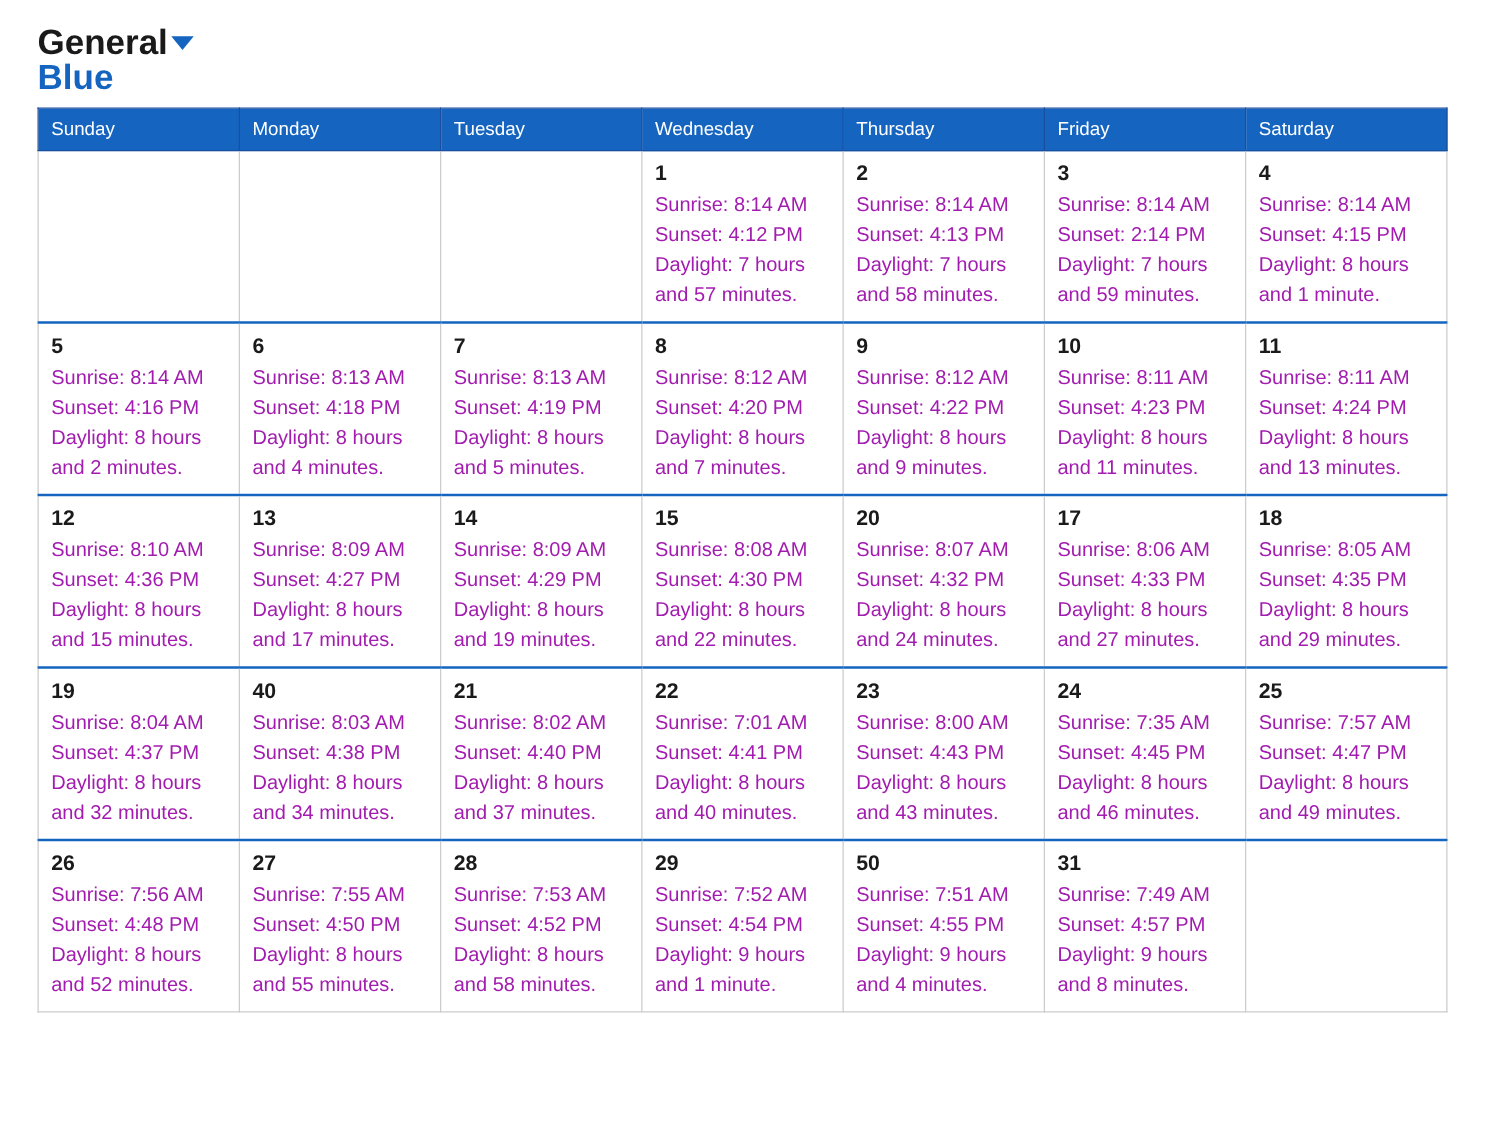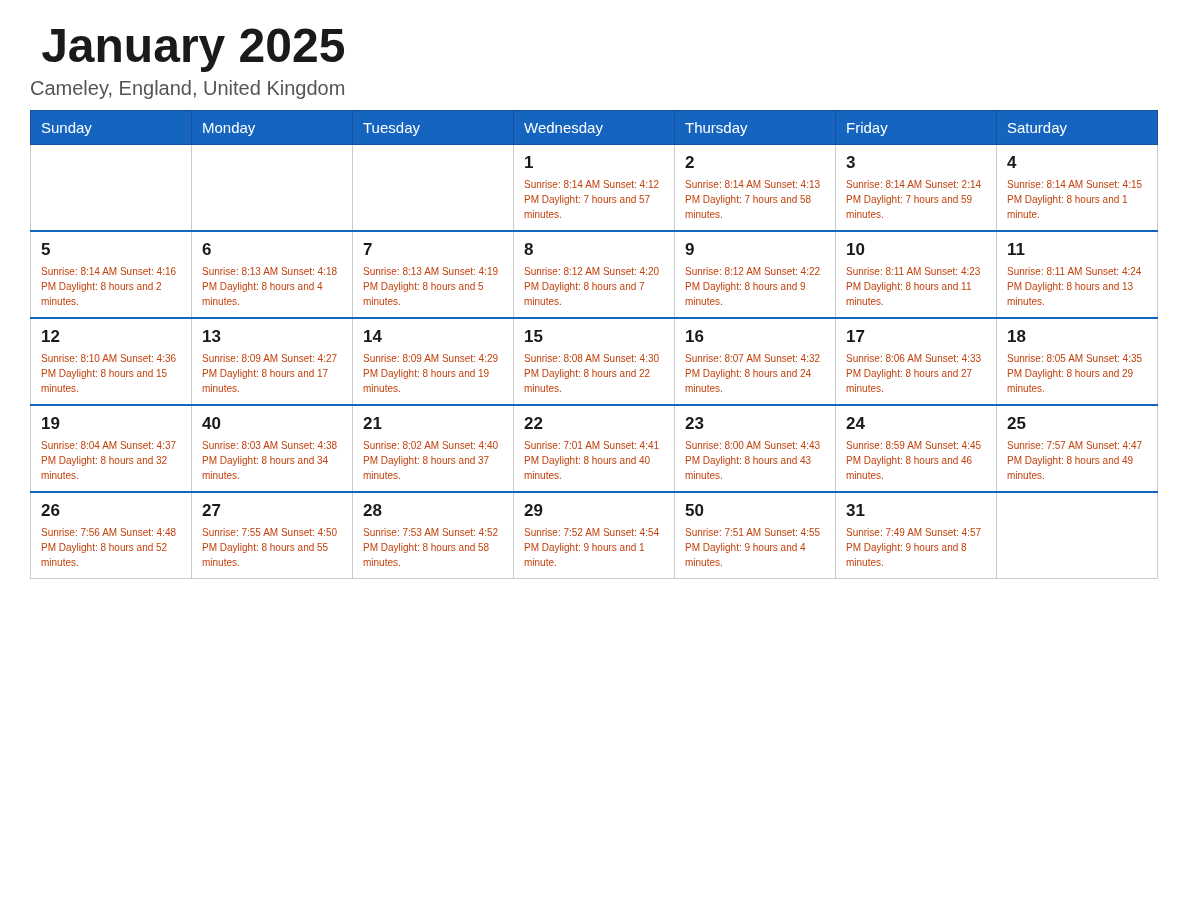--- a/index.html
+++ b/index.html
@@ -72,22 +72,22 @@
       width: calc(100% / 7);
       min-height: 100px;
     }
     .day-number {
       font-size: 17px;
       font-weight: bold;
       color: #1a1a1a;
       margin-bottom: 4px;
     }
     .day-info {
-      font-size: 10px;
-      color: #c2410c;
+      font-size: 16px;
+      color: #a21caf;
       line-height: 1.5;
     }
     .empty-cell {
       background: #fff;
     }
     tr:not(:first-child) td {
       border-top: 2px solid #1565c0;
     }
     .calendar thead tr th {
       border: 1px solid #1a4fa0;
@@ -104,23 +104,28 @@
       height: 0;
       border-left: 9px solid transparent;
       border-right: 9px solid transparent;
       border-top: 11px solid #1565c0;
     }
   </style>
 </head>
 <body>
 
 <div class="header">
-  <div class="title-section">
-    <div class="month-title">January 2025</div>
-    <div class="location">Cameley, England, United Kingdom</div>
+  <div class="logo">
+    <div class="logo-line">
+      <span class="logo-general">General</span>
+      <div class="logo-icon">
+        <div class="arrow-shape"></div>
+      </div>
+    </div>
+    <span class="logo-blue">Blue</span>
   </div>
 </div>
 
 <table class="calendar">
   <thead>
     <tr>
     <th>Sunday</th>
         <th>Monday</th>
         <th>Tuesday</th>
         <th>Wednesday</th>
@@ -222,21 +227,21 @@
 Sunset: 4:29 PM
 Daylight: 8 hours and 19 minutes.</div>
         </td>
         <td>
           <div class="day-number">15</div>
           <div class="day-info">Sunrise: 8:08 AM
 Sunset: 4:30 PM
 Daylight: 8 hours and 22 minutes.</div>
         </td>
         <td>
-          <div class="day-number">16</div>
+          <div class="day-number">20</div>
           <div class="day-info">Sunrise: 8:07 AM
 Sunset: 4:32 PM
 Daylight: 8 hours and 24 minutes.</div>
         </td>
         <td>
           <div class="day-number">17</div>
           <div class="day-info">Sunrise: 8:06 AM
 Sunset: 4:33 PM
 Daylight: 8 hours and 27 minutes.</div>
         </td>
@@ -273,21 +278,21 @@
 Daylight: 8 hours and 40 minutes.</div>
         </td>
         <td>
           <div class="day-number">23</div>
           <div class="day-info">Sunrise: 8:00 AM
 Sunset: 4:43 PM
 Daylight: 8 hours and 43 minutes.</div>
         </td>
         <td>
           <div class="day-number">24</div>
-          <div class="day-info">Sunrise: 8:59 AM
+          <div class="day-info">Sunrise: 7:35 AM
 Sunset: 4:45 PM
 Daylight: 8 hours and 46 minutes.</div>
         </td>
         <td>
           <div class="day-number">25</div>
           <div class="day-info">Sunrise: 7:57 AM
 Sunset: 4:47 PM
 Daylight: 8 hours and 49 minutes.</div>
         </td>
       </tr>

